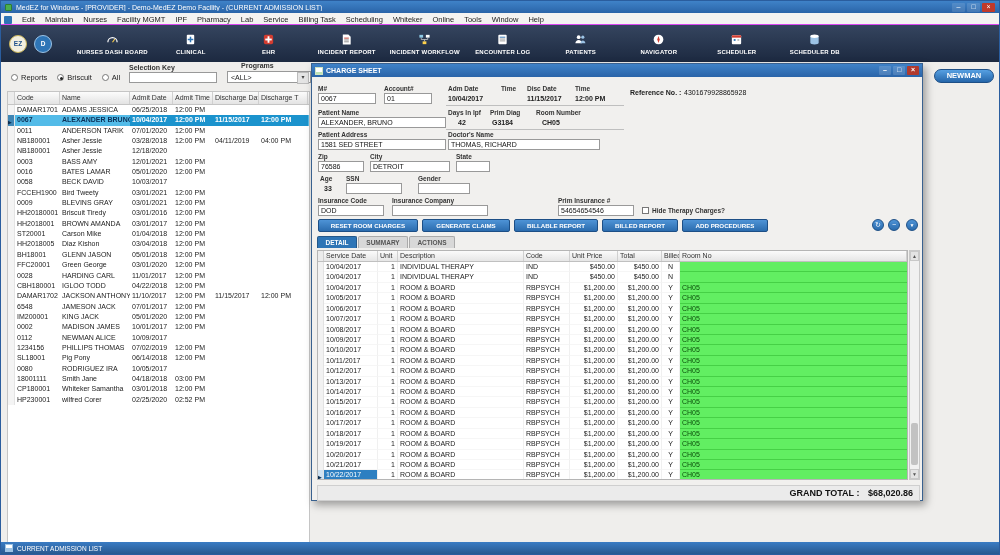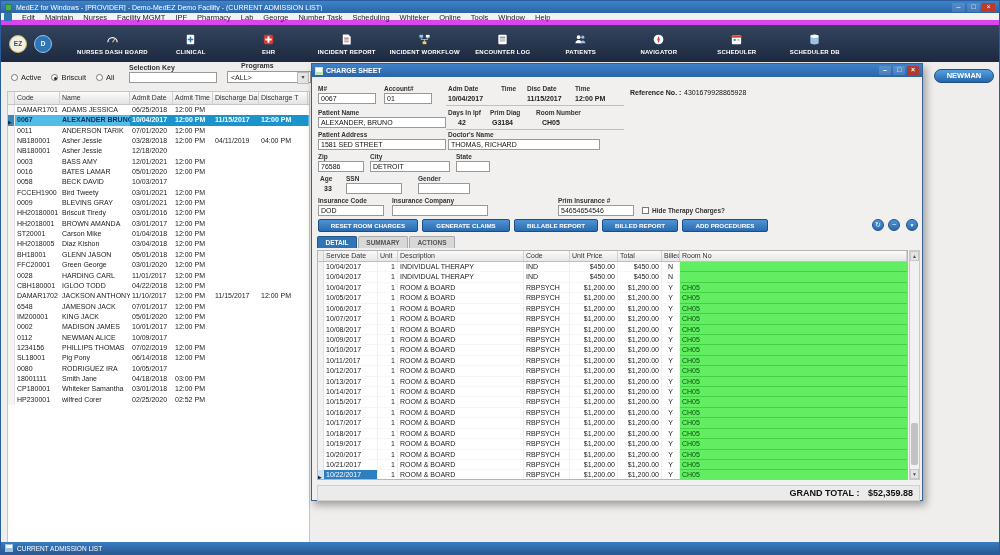--- a/index.html
+++ b/index.html
@@ -8,21 +8,21 @@
 .app{position:relative;width:1000px;height:555px;background:#efeeec;border:1px solid #2a5d9e;overflow:hidden;}
 
 
 .titlebar{position:absolute;left:0;top:0;width:100%;height:12px;background:linear-gradient(#3f82c8,#2a64a8);color:#fff;font-size:7px;display:flex;align-items:center;padding:0 4px;}
 .app-icon{width:7px;height:7px;background:#4caf50;border:1px solid #2e7d32;border-radius:1px;margin-right:4px;flex:none;}
 .titlebar .title{flex:1;white-space:nowrap;overflow:hidden;}
 .win-btn{width:13px;height:9px;font-size:7px;line-height:8px;text-align:center;color:#fff;margin-left:2px;background:rgba(255,255,255,.12);border-radius:1px;}
 .win-btn.close{background:#c0392b;}
 
 
-.menubar{position:absolute;left:0;top:12px;width:100%;height:12px;background:#f4f3f1;border-bottom:5px solid #d946ef;display:flex;align-items:flex-start;font-size:7.5px;color:#222;padding:0 3px;}
+.menubar{position:absolute;left:0;top:12px;width:100%;height:12px;background:#f4f3f1;border-bottom:1px solid #d946ef;display:flex;align-items:flex-end;font-size:7.5px;color:#222;padding:0 3px;}
 .menu-app-icon{width:8px;height:8px;background:#2e75b6;border-radius:1px;margin-right:5px;flex:none;}
 .menu-item{padding:0 5px;white-space:nowrap;}
 
 
 .toolbar{position:absolute;left:0;top:24px;width:100%;height:37px;background:linear-gradient(#35455f,#1c2940);display:flex;align-items:center;padding:0 8px;}
 .tb-badges{display:flex;align-items:center;margin-right:14px;}
 .badge{width:18px;height:18px;border-radius:50%;display:flex;align-items:center;justify-content:center;font-size:6.5px;font-weight:bold;margin-right:7px;}
 .badge.ez{background:#f2efe0;color:#1d4f8a;border:1px solid #c9b458;}
 .badge.d{background:#2e75b6;color:#fff;border:1px solid #9cc3e5;}
 .tb-items{display:flex;align-items:center;}
@@ -127,22 +127,22 @@
 
   <div class="menubar">
     <span class="menu-app-icon"></span>
   <span class="menu-item">Edit</span>
       <span class="menu-item">Maintain</span>
       <span class="menu-item">Nurses</span>
       <span class="menu-item">Facility MGMT</span>
       <span class="menu-item">IPF</span>
       <span class="menu-item">Pharmacy</span>
       <span class="menu-item">Lab</span>
-      <span class="menu-item">George</span>
-      <span class="menu-item">Number Task</span>
+      <span class="menu-item">Service</span>
+      <span class="menu-item">Billing Task</span>
       <span class="menu-item">Scheduling</span>
       <span class="menu-item">Whiteker</span>
       <span class="menu-item">Online</span>
       <span class="menu-item">Tools</span>
       <span class="menu-item">Window</span>
       <span class="menu-item">Help</span>
     </div>
 
   <div class="toolbar">
     <div class="tb-badges">
@@ -251,21 +251,21 @@
             </svg>
           </span>
           <span class="tb-label">SCHEDULER DB</span>
         </div>
       </div>
   </div>
 
   <div class="radio-group">
       <span class="radio-item">
         <span class="radio-circle"></span>
-        <span class="radio-label">Active</span>
+        <span class="radio-label">Reports</span>
       </span>
       <span class="radio-item">
         <span class="radio-circle checked"></span>
         <span class="radio-label">Briscuit</span>
       </span>
       <span class="radio-item">
         <span class="radio-circle"></span>
         <span class="radio-label">All</span>
       </span>
     </div>
@@ -866,21 +866,21 @@
         </div>
     </div>
     <div class="vscroll">
       <span class="varrow up"></span>
       <span class="vthumb"></span>
       <span class="varrow down"></span>
     </div>
 
     <div class="gtbar">
       <span>GRAND TOTAL :</span>
-      <span class="gt-value">$52,359.88</span>
+      <span class="gt-value">$68,020.86</span>
     </div>
   <div class="btn" style="left:6px;top:155px;width:100px">RESET ROOM CHARGES</div>
       <div class="btn" style="left:110px;top:155px;width:88px">GENERATE CLAIMS</div>
       <div class="btn" style="left:202px;top:155px;width:84px">BILLABLE REPORT</div>
       <div class="btn" style="left:290px;top:155px;width:76px">BILLED REPORT</div>
       <div class="btn" style="left:370px;top:155px;width:86px">ADD PROCEDURES</div>
       <div class="tab active" style="left:5px;top:172px;width:40px">DETAIL</div>
       <div class="tab inactive" style="left:46px;top:172px;width:50px">SUMMARY</div>
       <div class="tab inactive" style="left:97px;top:172px;width:46px">ACTIONS</div>
     </div>

